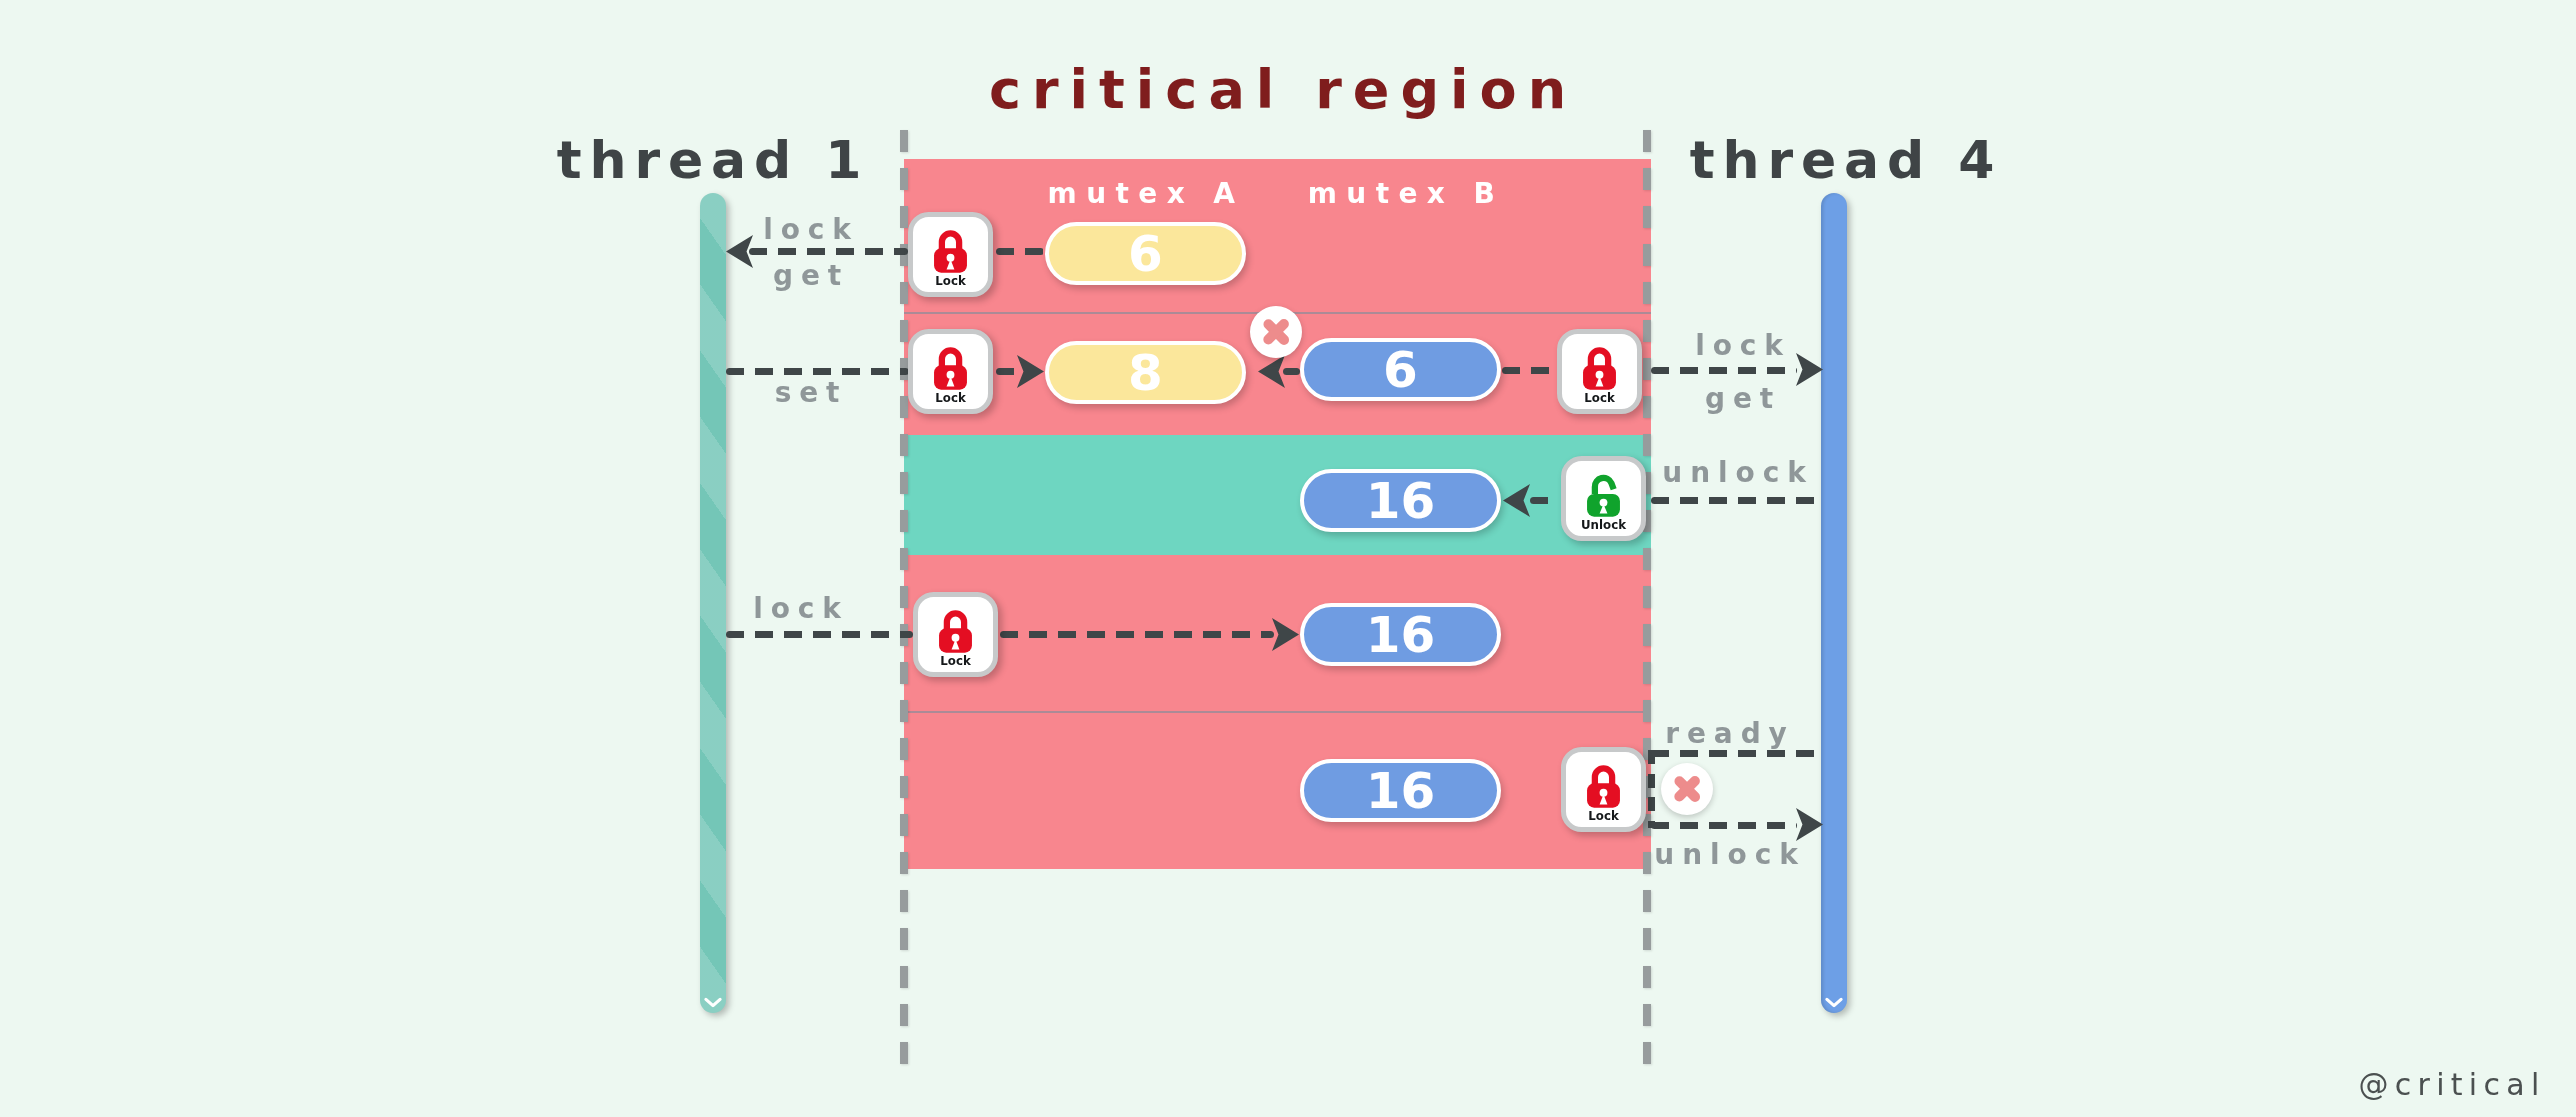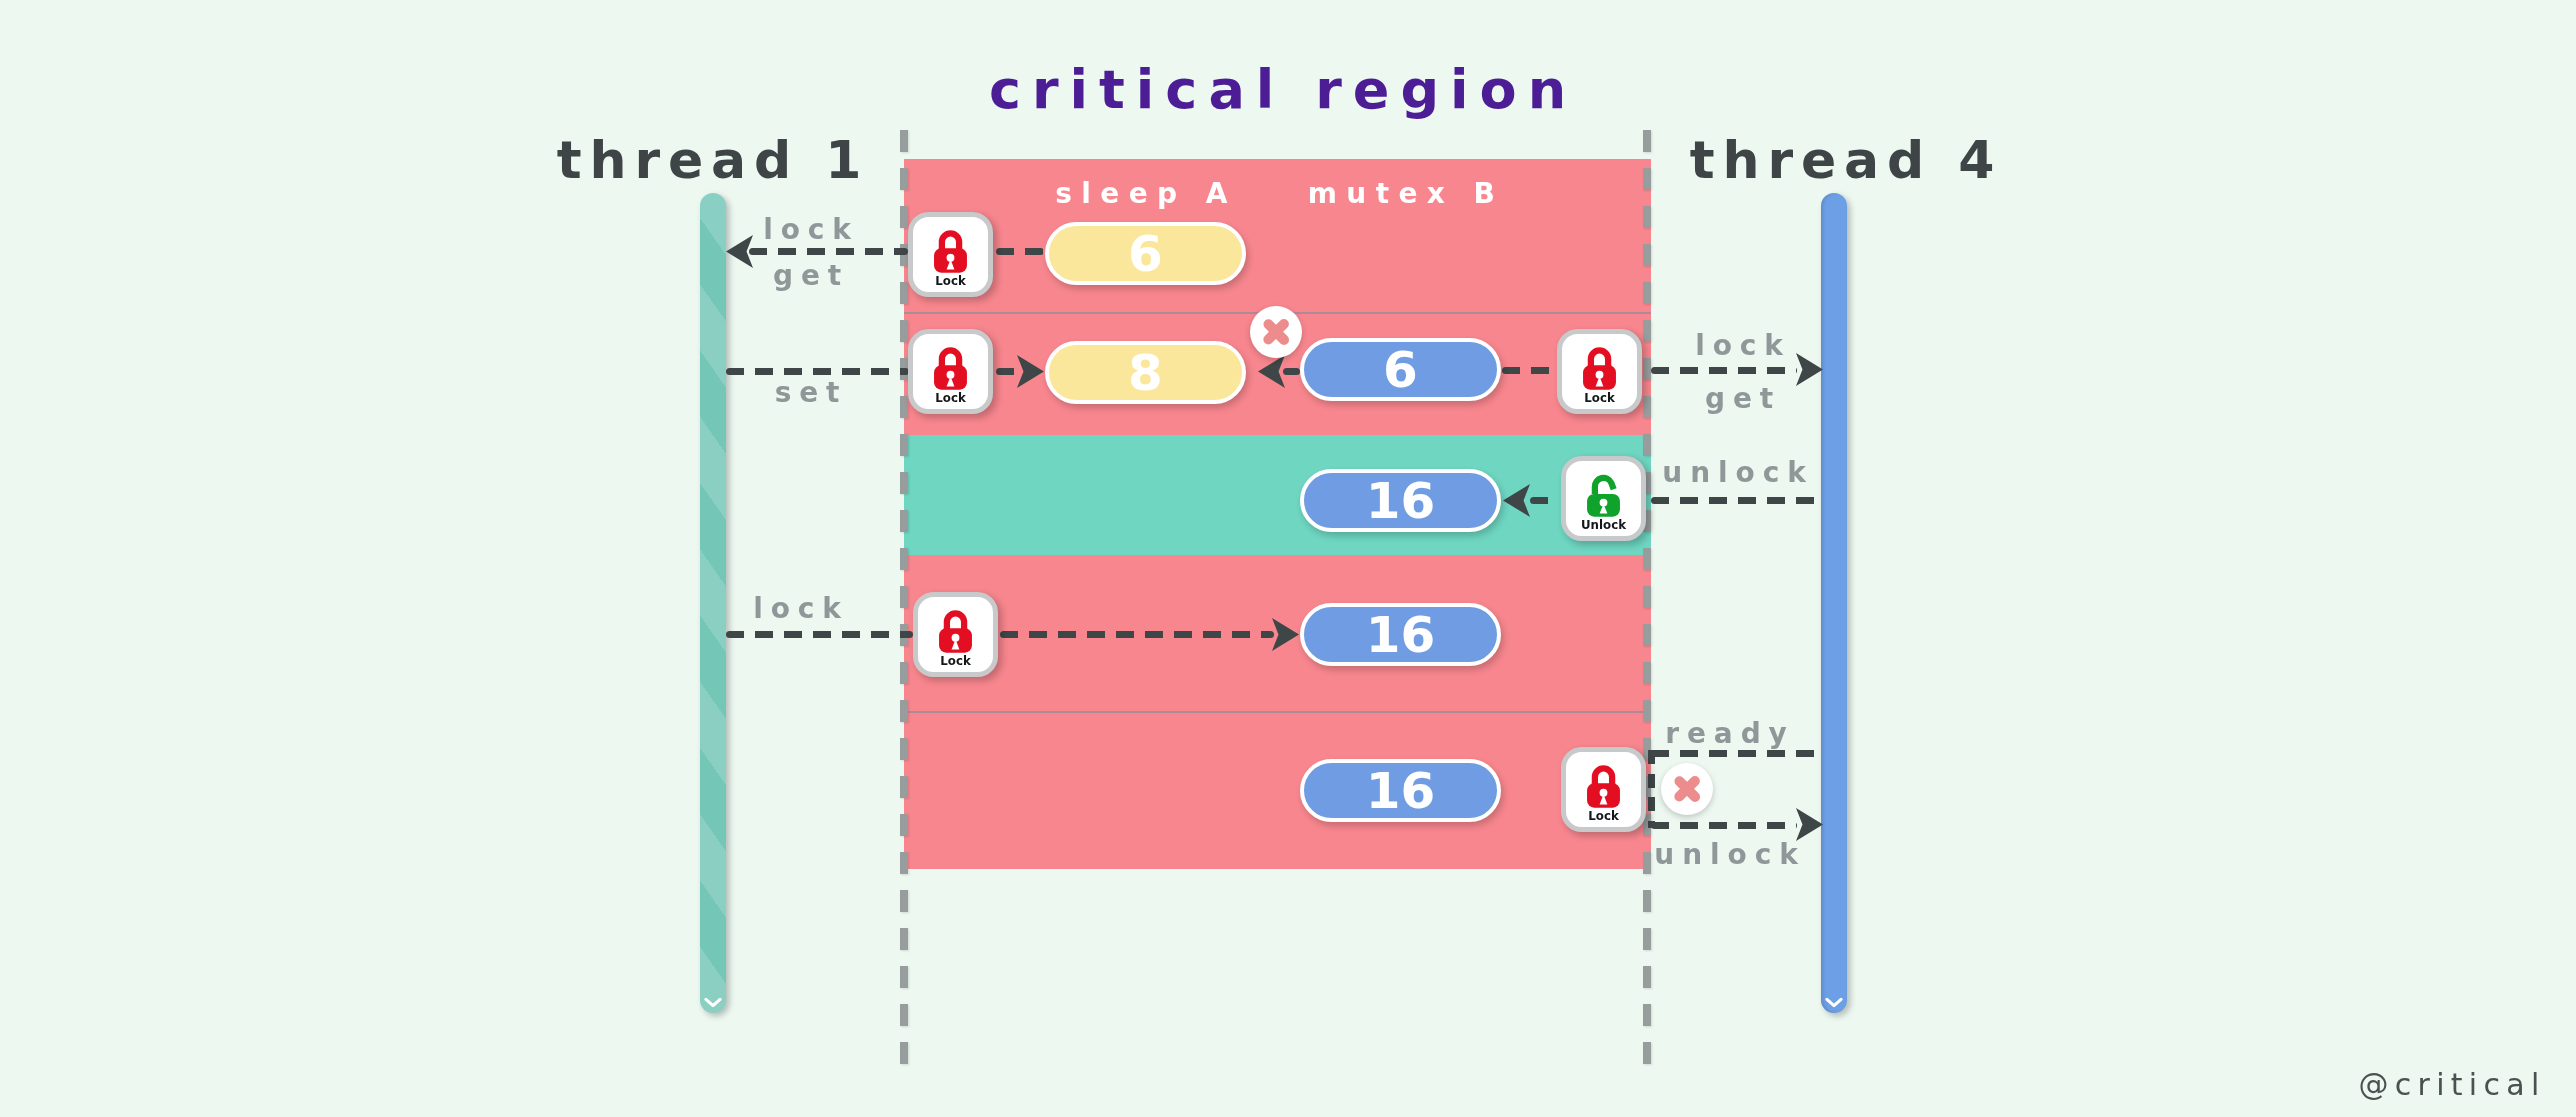--- a/index.html
+++ b/index.html
@@ -1,21 +1,21 @@
 <!DOCTYPE html>
 <html style="font-size:12.6px"><head>
 <meta charset="utf-8">
 <style>
   html,body{margin:0;padding:0;}
   body{width:2576px;height:1118px;background:#EDF8F1;position:relative;overflow:hidden;
        font-family:"DejaVu Sans","Liberation Sans",sans-serif;}
   #canvas{position:absolute;left:0;top:0;width:2576px;height:1118px;}
 
   .title{position:absolute;transform:translate(-50%,-50%);font-size:54px;font-weight:bold;
-         color:#4c1d95;letter-spacing:11px;white-space:nowrap;z-index:8;}
+         color:#7f1d1d;letter-spacing:11px;white-space:nowrap;z-index:8;}
   .thread-label{position:absolute;transform:translate(-50%,-50%);font-size:52px;font-weight:bold;
          color:#3F4446;letter-spacing:7.9px;white-space:nowrap;z-index:8;}
 
   .band{position:absolute;left:904px;width:747px;z-index:1;}
   .band.pink{background:#F8868E;}
   .band.teal{background:#6ED6C1;}
   .sep{position:absolute;left:904px;width:747px;height:1.6px;background:#6E8E9C;opacity:.55;z-index:2;}
 
   .vdash{position:absolute;width:7.9px;top:130px;height:938px;z-index:3;
          background:repeating-linear-gradient(180deg,#979C9D 0 22px,transparent 22px 38px);
@@ -89,21 +89,21 @@
     <svg width="19" height="11" viewBox="0 0 24 14">
       <polyline points="3,3 12,11 21,3" fill="none" stroke="#ffffff" stroke-width="4" stroke-linecap="round" stroke-linejoin="round"></polyline>
     </svg>
   </div>
   <div class="bar blue" style="left:1821px;">
     <svg width="19" height="11" viewBox="0 0 24 14">
       <polyline points="3,3 12,11 21,3" fill="none" stroke="#ffffff" stroke-width="4" stroke-linecap="round" stroke-linejoin="round"></polyline>
     </svg>
   </div>
 
-  <div class="wlabel" style="left:1146px;top:193px;">sleep A</div>
+  <div class="wlabel" style="left:1146px;top:193px;">mutex A</div>
   <div class="wlabel" style="left:1406px;top:193px;text-align:center;">mutex B</div>
 
   <div class="dash-h" style="left:749px;top:248px;width:159px;"></div>
   <div class="ah l" style="left:726px;top:235px;"></div>
   <div class="dash-h" style="left:996px;top:248px;width:48px;"></div>
   <div class="glabel" style="left:811px;top:229px;">lock</div>
   <div class="glabel" style="left:811px;top:275px;">get</div>
 
   <div class="dash-h" style="left:726px;top:368px;width:183px;"></div>
   <div class="dash-h" style="left:996px;top:368px;width:23px;"></div>

